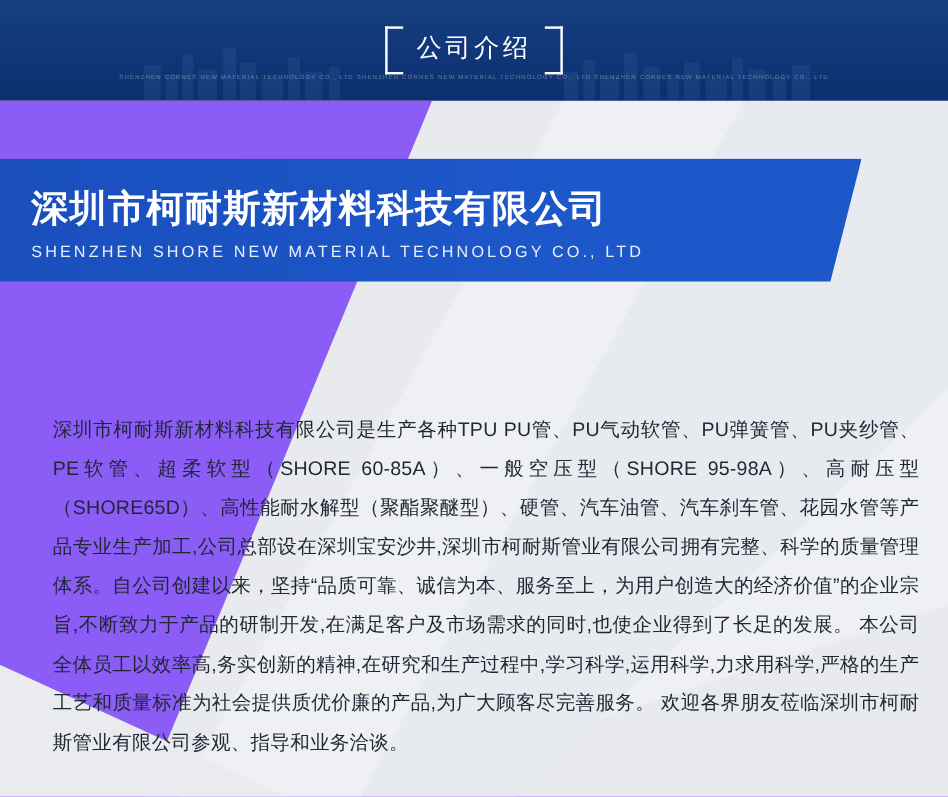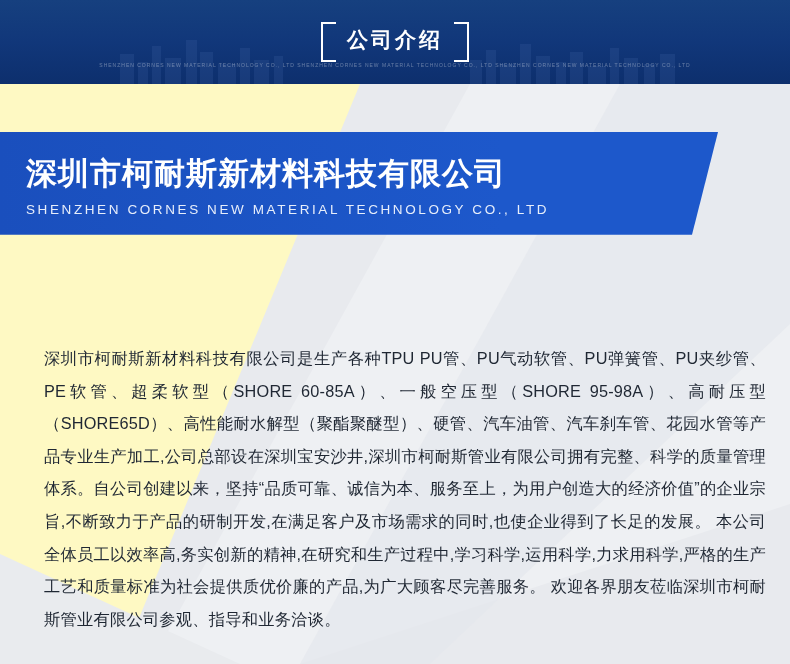--- a/index.html
+++ b/index.html
@@ -45,21 +45,21 @@
     display: flex;
     justify-content: center;
     align-items: center;
   }
   .banner-title {
     position: relative;
     color: #ffffff;
     font-size: 21px;
     letter-spacing: 3px;
     padding: 4px 26px;
-    font-weight: bold;
+    font-weight: normal;
   }
   .bracket {
     position: absolute;
     top: 0;
     width: 13px;
     height: 100%;
     border-top: 2px solid #ffffff;
     border-bottom: 2px solid #ffffff;
   }
   .bracket.left {
@@ -80,21 +80,21 @@
     font-size: 5px;
     letter-spacing: 1px;
     white-space: nowrap;
   }
 
   
   .content {
     position: relative;
     width: 790px;
     height: 580px;
-    background: #fef9c3;
+    background: #8b5cf6;
     overflow: hidden;
   }
   .bg-shapes {
     position: absolute;
     inset: 0;
     pointer-events: none;
   }
 
   .name-block {
     position: absolute;
@@ -184,19 +184,19 @@
 
     <svg class="bg-shapes" viewBox="0 0 790 580" preserveAspectRatio="none">
       <polygon points="360,0 790,0 790,580 120,580" fill="#e8eaee"></polygon>
       <polygon points="470,0 790,0 790,420 300,580 150,580" fill="#eef0f3"></polygon>
       <polygon points="620,0 790,0 790,240 430,580 300,580" fill="#e4e7ec" opacity="0.7"></polygon>
       <polygon points="0,470 240,580 0,580" fill="#e9ebee"></polygon>
     </svg>
 
     <div class="name-block">
       <div class="company-cn">深圳市柯耐斯新材料科技有限公司</div>
-      <div class="company-en">SHENZHEN CORNES NEW MATERIAL TECHNOLOGY CO., LTD</div>
+      <div class="company-en">SHENZHEN SHORE NEW MATERIAL TECHNOLOGY CO., LTD</div>
     </div>
 
     <div class="intro">深圳市柯耐斯新材料科技有限公司是生产各种TPU PU管、PU气动软管、PU弹簧管、PU夹纱管、PE软管、超柔软型（SHORE 60-85A）、一般空压型（SHORE 95-98A）、高耐压型（SHORE65D）、高性能耐水解型（聚酯聚醚型）、硬管、汽车油管、汽车刹车管、花园水管等产品专业生产加工,公司总部设在深圳宝安沙井,深圳市柯耐斯管业有限公司拥有完整、科学的质量管理体系。自公司创建以来，坚持“品质可靠、诚信为本、服务至上，为用户创造大的经济价值”的企业宗旨,不断致力于产品的研制开发,在满足客户及市场需求的同时,也使企业得到了长足的发展。 本公司全体员工以效率高,务实创新的精神,在研究和生产过程中,学习科学,运用科学,力求用科学,严格的生产工艺和质量标准为社会提供质优价廉的产品,为广大顾客尽完善服务。 欢迎各界朋友莅临深圳市柯耐斯管业有限公司参观、指导和业务洽谈。</div>
 
   </div>
 </div>
 
 </body></html>

